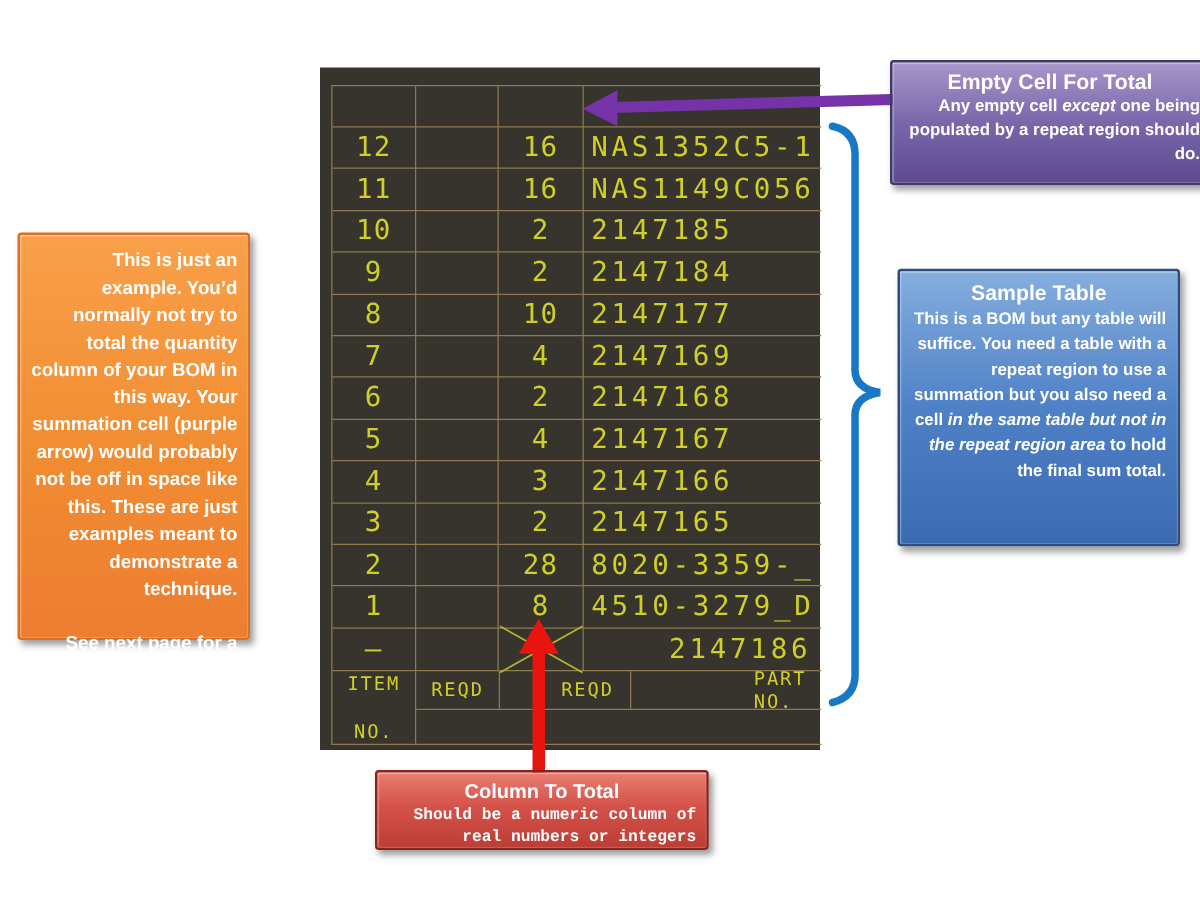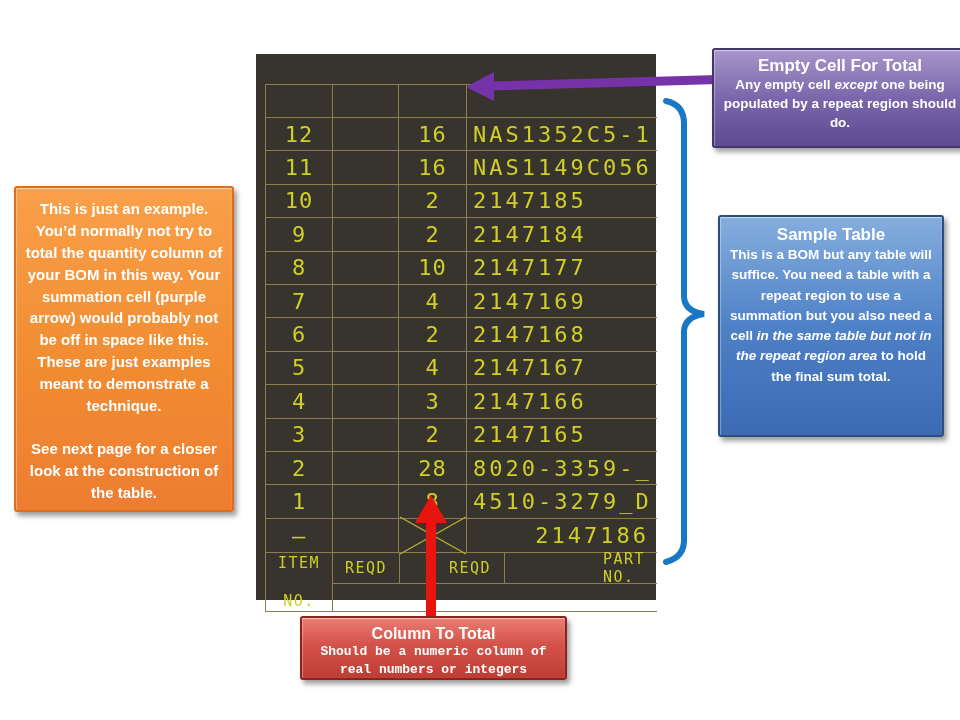--- a/index.html
+++ b/index.html
@@ -4,21 +4,21 @@
 <style>
   html,body { margin:0; padding:0; }
   body { font-family:"Liberation Sans", sans-serif; }
   .slide { position:relative; width:960px; height:720px; background:#ffffff; overflow:hidden; }
 
   
   .table-bg { position:absolute; left:256px; top:54px; width:400px; height:546px; background:#37332d; }
   .bom { position:absolute; left:9px; top:14px; width:391px; height:526px;
          border-left:1px solid #8d7b52; border-top:1px solid #8d7b52; border-bottom:1px solid #8d7b52;
          display:grid; grid-template-columns:67px 66px 68px 1fr;
-         grid-template-rows:33px repeat(12, 33.4px) 34px 1fr;margin-top:16px; }
+         grid-template-rows:33px repeat(12, 33.4px) 34px 1fr; }
   .cell { border-bottom:1px solid #8d7b52; display:flex; align-items:center; overflow:visible; }
   .br   { border-right:1px solid #8d7b52; }
   .cad  { font-family:"DejaVu Sans Mono", monospace; color:#cfcf28; font-weight:400; }
   .num  { justify-content:center; font-size:22px; letter-spacing:1px; }
   .part { font-size:22px; letter-spacing:3px; padding-left:6px; white-space:nowrap; }
   .part-total { justify-content:flex-end; padding-right:8px; font-size:22px; letter-spacing:3px; }
   .xcell { position:relative; }
   .hdr-col1 { border-right:1px solid #8d7b52; display:flex; flex-direction:column; align-items:center; justify-content:center; gap:20px; }
   .hdr-lbl { font-family:"DejaVu Sans Mono", monospace; color:#cfcf28; font-size:15px; letter-spacing:1.5px; }
   .hdr-rest { grid-column:2 / 5; display:flex; flex-direction:column; }
@@ -28,22 +28,22 @@
   .hdr-reqd2 { width:68px; border-right:1px solid #8d7b52; }
   .hdr-part  { flex:1; padding-left:62px; }
   .hdr-bottom { flex:1; }
 
   
   .callout { position:absolute; border-radius:3px; color:#ffffff; text-align:center;
              box-shadow:3px 4px 5px rgba(80,80,80,.55),
                         inset 0 1px 1px rgba(255,255,255,.55), inset 1px 0 1px rgba(255,255,255,.3);
              box-sizing:border-box; }
   .callout .title { font-weight:bold; }
-  .callout .body  { font-weight:bold; }
-  .co-orange { left:14px; top:186px; width:220px; height:326px; padding:10px 8px;
+  .callout .body  { font-weight:bold;text-align:right; }
+  .co-orange { left:14px; top:186px; width:186px; height:326px; padding:10px 8px;
                background:linear-gradient(#f9a04a 0%, #f18c31 55%, #ed7d31 100%);
                border:2px solid #dd6f1c; font-size:15px; line-height:1.46; font-weight:bold; }
   .co-purple { left:712px; top:48px; width:256px; height:100px; padding:6px 6px;
                background:linear-gradient(#a795ca 0%, #7a67ab 50%, #5c4b92 100%);
                border:2px solid #413768; }
   .co-purple .title { font-size:17px; }
   .co-purple .body  { font-size:13.5px; line-height:1.4; }
   .co-blue   { left:718px; top:215px; width:226px; height:222px; padding:8px 9px;
                background:linear-gradient(#85aede 0%, #4f81c7 50%, #3b6ab2 100%);
                border:2px solid #2c4d7e; }

